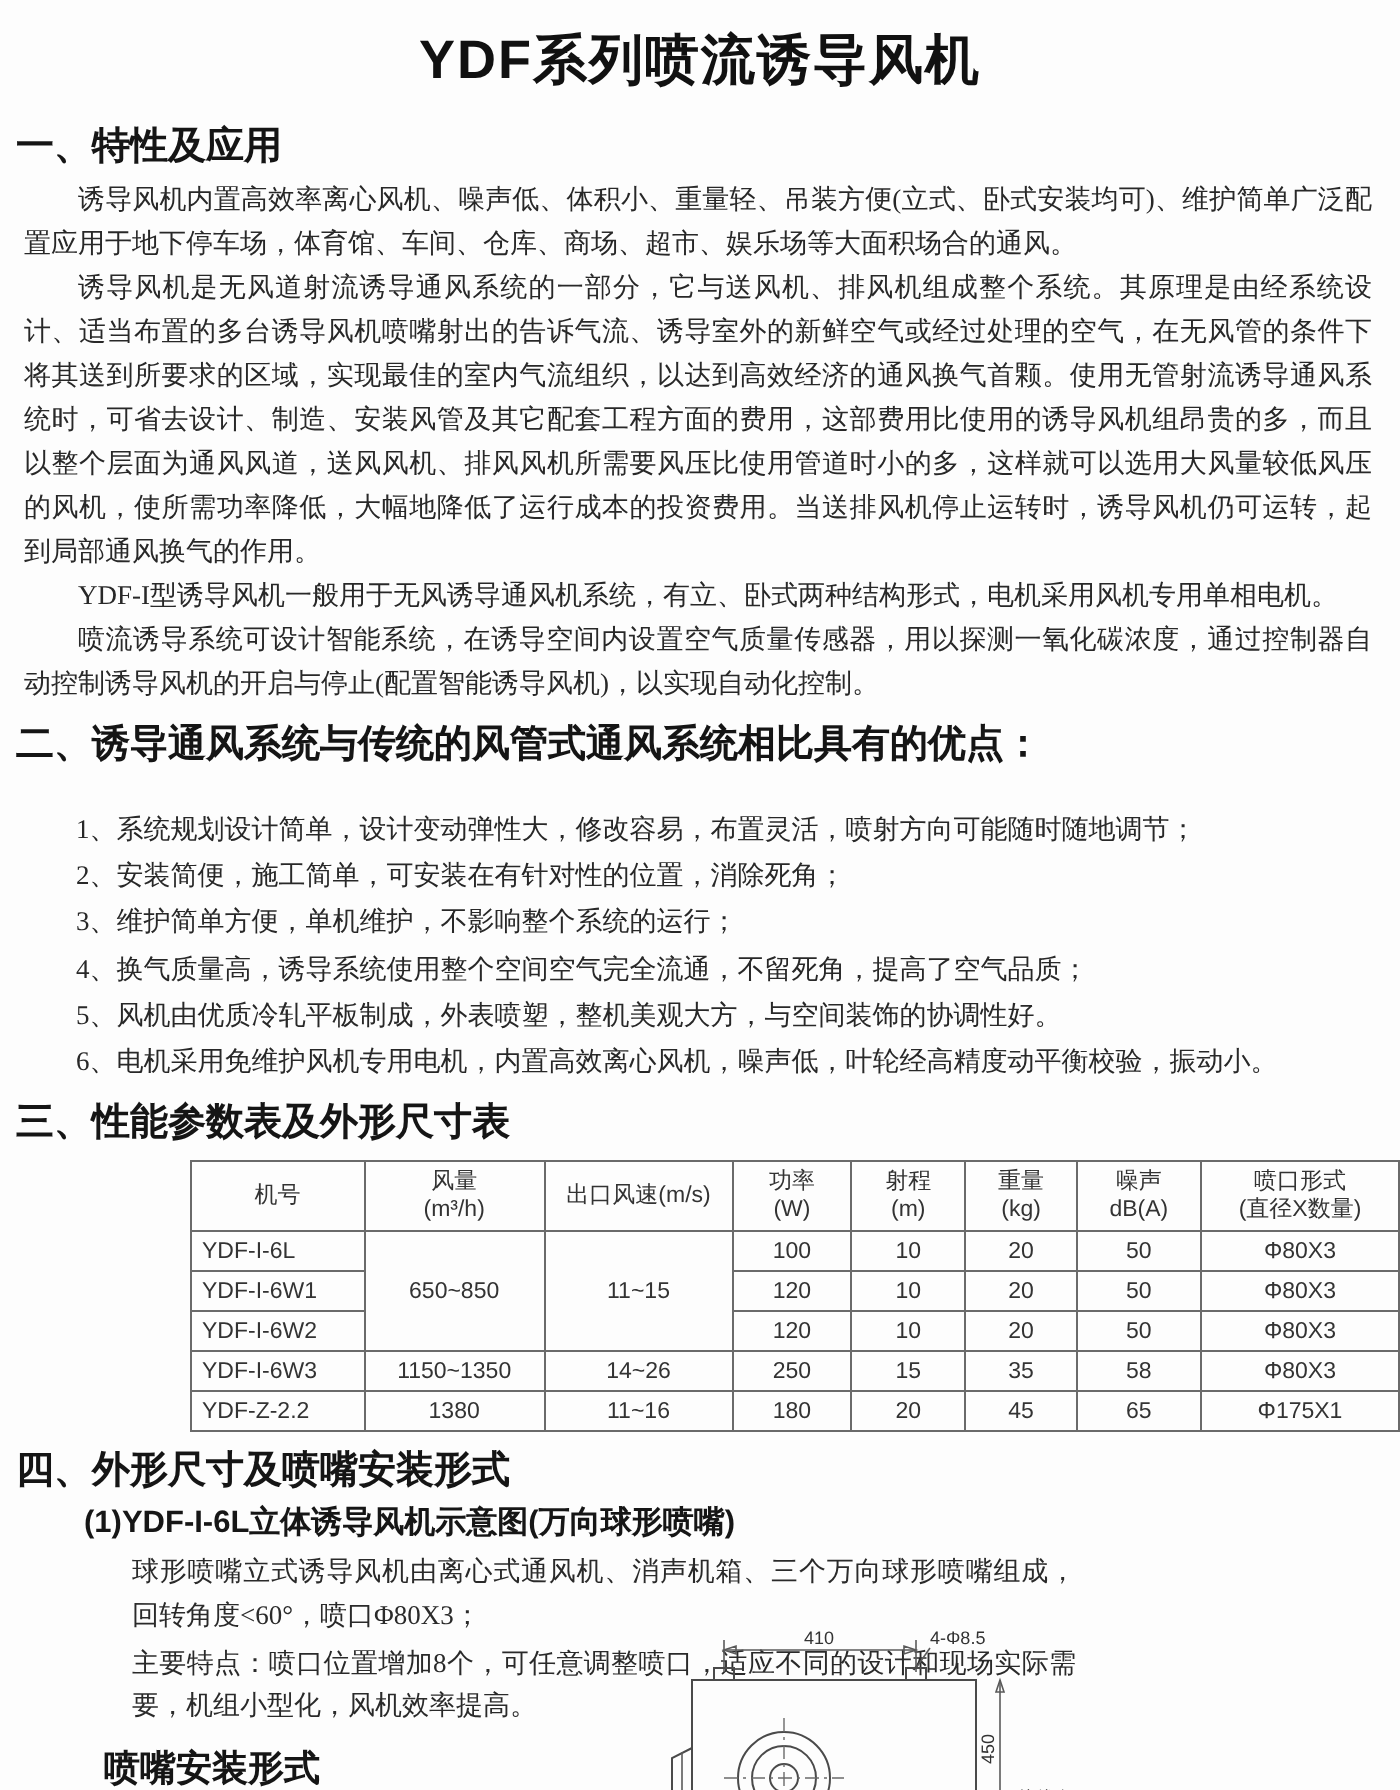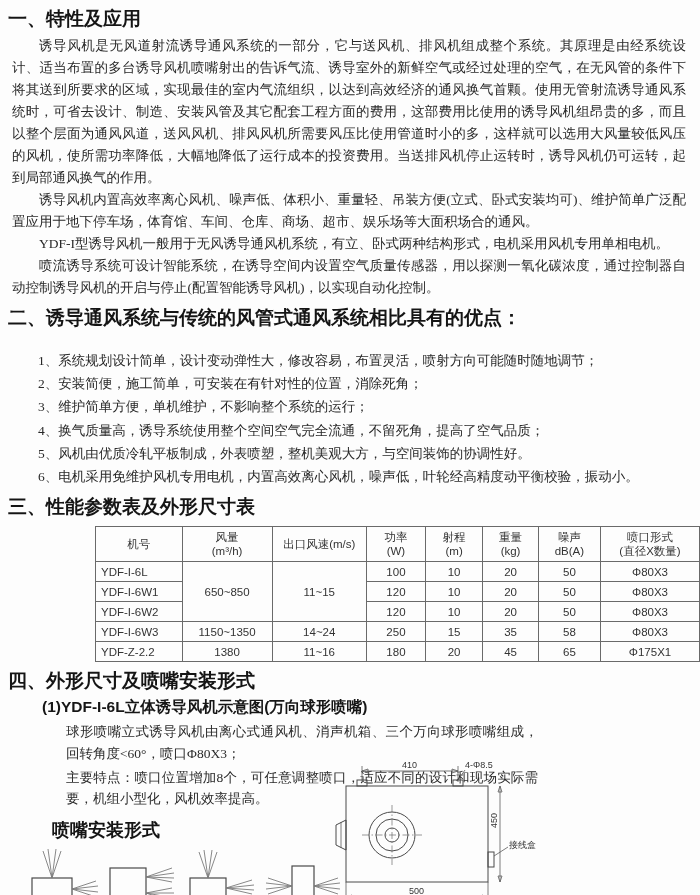--- a/index.html
+++ b/index.html
@@ -110,24 +110,25 @@
   .dwg-dash{stroke:#6a6a6a;stroke-width:0.7;fill:none;stroke-dasharray:7 2.5 1.5 2.5;}
   .dwg-txt{font-family:"Liberation Sans", sans-serif;font-size:9px;fill:#333;}
   .spray{stroke:#7a7a7a;stroke-width:0.9;fill:none;}
   .nz-box{stroke:#4a4a4a;stroke-width:1.2;fill:none;}
 </style>
 </head>
 <body>
 
 <div class="page">
 
+  <div class="doc-title">YDF系列喷流诱导风机</div>
 
   <div class="sec-heading">一、特性及应用</div>
+  <p class="body-p">诱导风机内置高效率离心风机、噪声低、体积小、重量轻、吊装方便(立式、卧式安装均可)、维护简单广泛配置应用于地下停车场，体育馆、车间、仓库、商场、超市、娱乐场等大面积场合的通风。</p>
   <p class="body-p">诱导风机是无风道射流诱导通风系统的一部分，它与送风机、排风机组成整个系统。其原理是由经系统设计、适当布置的多台诱导风机喷嘴射出的告诉气流、诱导室外的新鲜空气或经过处理的空气，在无风管的条件下将其送到所要求的区域，实现最佳的室内气流组织，以达到高效经济的通风换气首颗。使用无管射流诱导通风系统时，可省去设计、制造、安装风管及其它配套工程方面的费用，这部费用比使用的诱导风机组昂贵的多，而且以整个层面为通风风道，送风风机、排风风机所需要风压比使用管道时小的多，这样就可以选用大风量较低风压的风机，使所需功率降低，大幅地降低了运行成本的投资费用。当送排风机停止运转时，诱导风机仍可运转，起到局部通风换气的作用。</p>
-  <p class="body-p">诱导风机内置高效率离心风机、噪声低、体积小、重量轻、吊装方便(立式、卧式安装均可)、维护简单广泛配置应用于地下停车场，体育馆、车间、仓库、商场、超市、娱乐场等大面积场合的通风。</p>
   <p class="body-p">YDF-I型诱导风机一般用于无风诱导通风机系统，有立、卧式两种结构形式，电机采用风机专用单相电机。</p>
   <p class="body-p">喷流诱导系统可设计智能系统，在诱导空间内设置空气质量传感器，用以探测一氧化碳浓度，通过控制器自动控制诱导风机的开启与停止(配置智能诱导风机)，以实现自动化控制。</p>
 
   <div class="sec-heading">二、诱导通风系统与传统的风管式通风系统相比具有的优点：</div>
   <ul class="adv-list">
     <li>1、系统规划设计简单，设计变动弹性大，修改容易，布置灵活，喷射方向可能随时随地调节；</li>
     <li>2、安装简便，施工简单，可安装在有针对性的位置，消除死角；</li>
     <li>3、维护简单方便，单机维护，不影响整个系统的运行；</li>
     <li>4、换气质量高，诱导系统使用整个空间空气完全流通，不留死角，提高了空气品质；</li>
     <li>5、风机由优质冷轧平板制成，外表喷塑，整机美观大方，与空间装饰的协调性好。</li>
@@ -196,21 +197,21 @@
         <td class="model-cell">YDF-I-6W2</td>
         <td>120</td>
         <td>10</td>
         <td>20</td>
         <td>50</td>
         <td>Φ80X3</td>
       </tr>
       <tr>
         <td class="model-cell">YDF-I-6W3</td>
         <td>1150~1350</td>
-        <td>14~24</td>
+        <td>14~26</td>
         <td>250</td>
         <td>15</td>
         <td>35</td>
         <td>58</td>
         <td>Φ80X3</td>
       </tr>
       <tr>
         <td class="model-cell">YDF-Z-2.2</td>
         <td>1380</td>
         <td>11~16</td>

